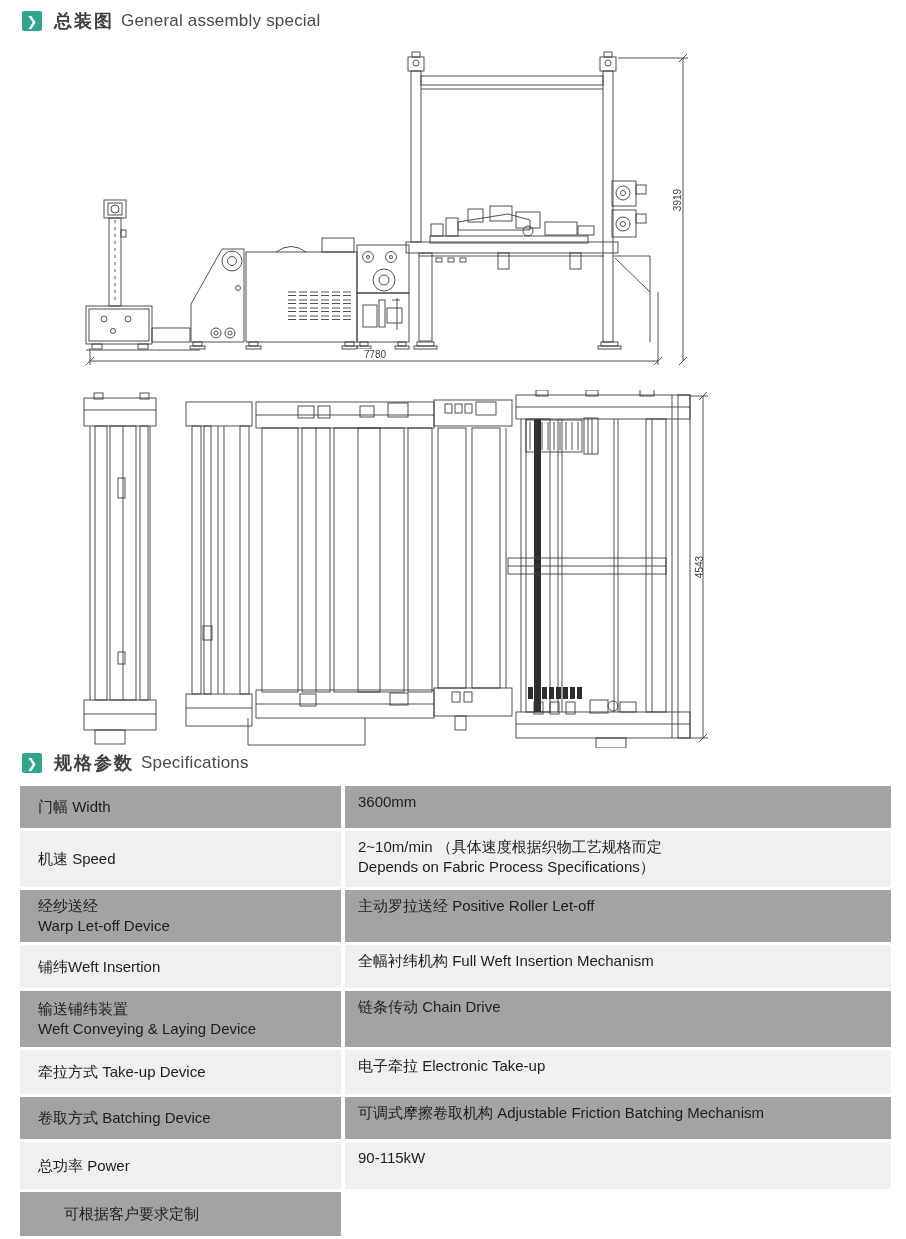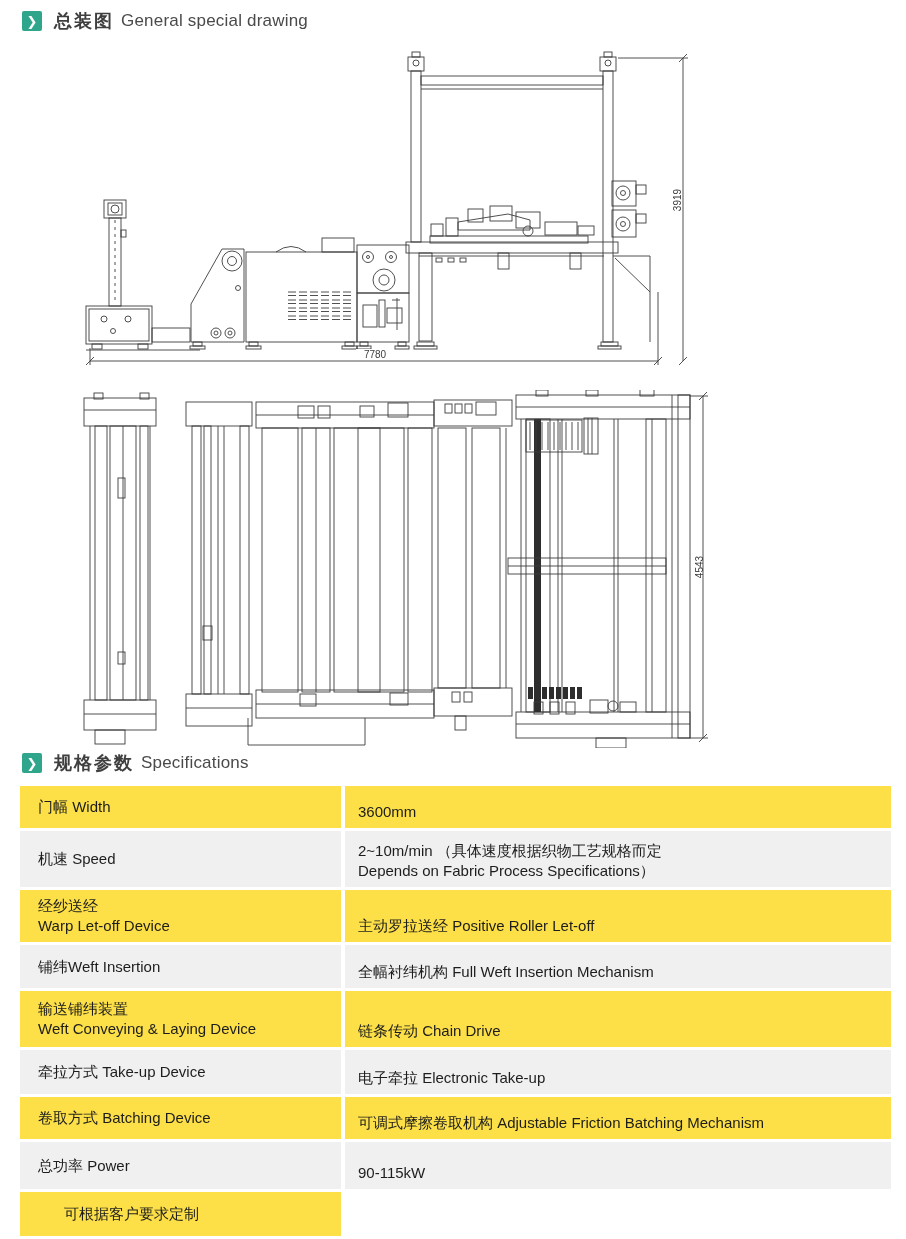--- a/index.html
+++ b/index.html
@@ -7,38 +7,38 @@
         font-family:"Liberation Sans","DejaVu Sans",sans-serif;color:#1d1d1d;}
   .section-header{position:absolute;left:22px;display:flex;align-items:center;height:24px;}
   .hdr-icon{width:20px;height:20px;background:#2fa58c;border-radius:2px;color:#fff;
             display:flex;align-items:center;justify-content:center;font-size:13px;font-weight:bold;line-height:1;}
   .hdr-cn{margin-left:12px;font-size:18px;font-weight:700;letter-spacing:2px;color:#3f3f3f;}
   .hdr-en{margin-left:7px;font-size:17px;font-weight:400;color:#4a4a4a;letter-spacing:0.2px;}
   .dwg{position:absolute;}
   svg text{font-family:"Liberation Sans","DejaVu Sans",sans-serif;fill:#3c3c3c;}
   .spec-table{position:absolute;left:20px;top:786px;width:871px;}
   .t-row{display:flex;margin-bottom:3px;}
-  .t-row.green .t-label,.t-row.green .t-value{background:#fde047;}
+  .t-row.green .t-label,.t-row.green .t-value{background:#a3a3a3;}
   .t-row.gray  .t-label,.t-row.gray  .t-value{background:#f0f0f0;}
   .t-label{width:321px;margin-right:4px;padding:6px 10px 6px 18px;box-sizing:border-box;
            display:flex;flex-direction:column;justify-content:center;font-size:15px;line-height:20px;}
   .t-value{flex:1;padding:6px 10px 6px 13px;box-sizing:border-box;
-           display:flex;flex-direction:column;justify-content:flex-end;font-size:15px;line-height:20px;}
+           display:flex;flex-direction:column;justify-content:flex-start;font-size:15px;line-height:20px;}
   .t-value.center{align-items:center;text-align:center;}
   .t-row.last .t-label{padding-left:44px;}
 </style>
 </head>
 <body>
 
 <div class="page">
 
   <div class="section-header" style="top:9px;">
     <span class="hdr-icon">❯</span>
     <span class="hdr-cn">总装图</span>
-    <span class="hdr-en">General special drawing</span>
+    <span class="hdr-en">General assembly special</span>
   </div>
 
   <svg class="dwg" style="left:60px;top:50px;" width="645" height="325" viewBox="60 50 645 325">
     <g stroke="#3c3c3c" stroke-width="0.9" fill="none">
 
       <rect x="104" y="200" width="22" height="18"></rect>
       <rect x="108" y="203" width="14" height="12"></rect>
       <circle cx="115" cy="209" r="4"></circle>
       <rect x="109" y="218" width="12" height="88"></rect>
       <line x1="115" y1="220" x2="115" y2="304" stroke-dasharray="3 4"></line>

